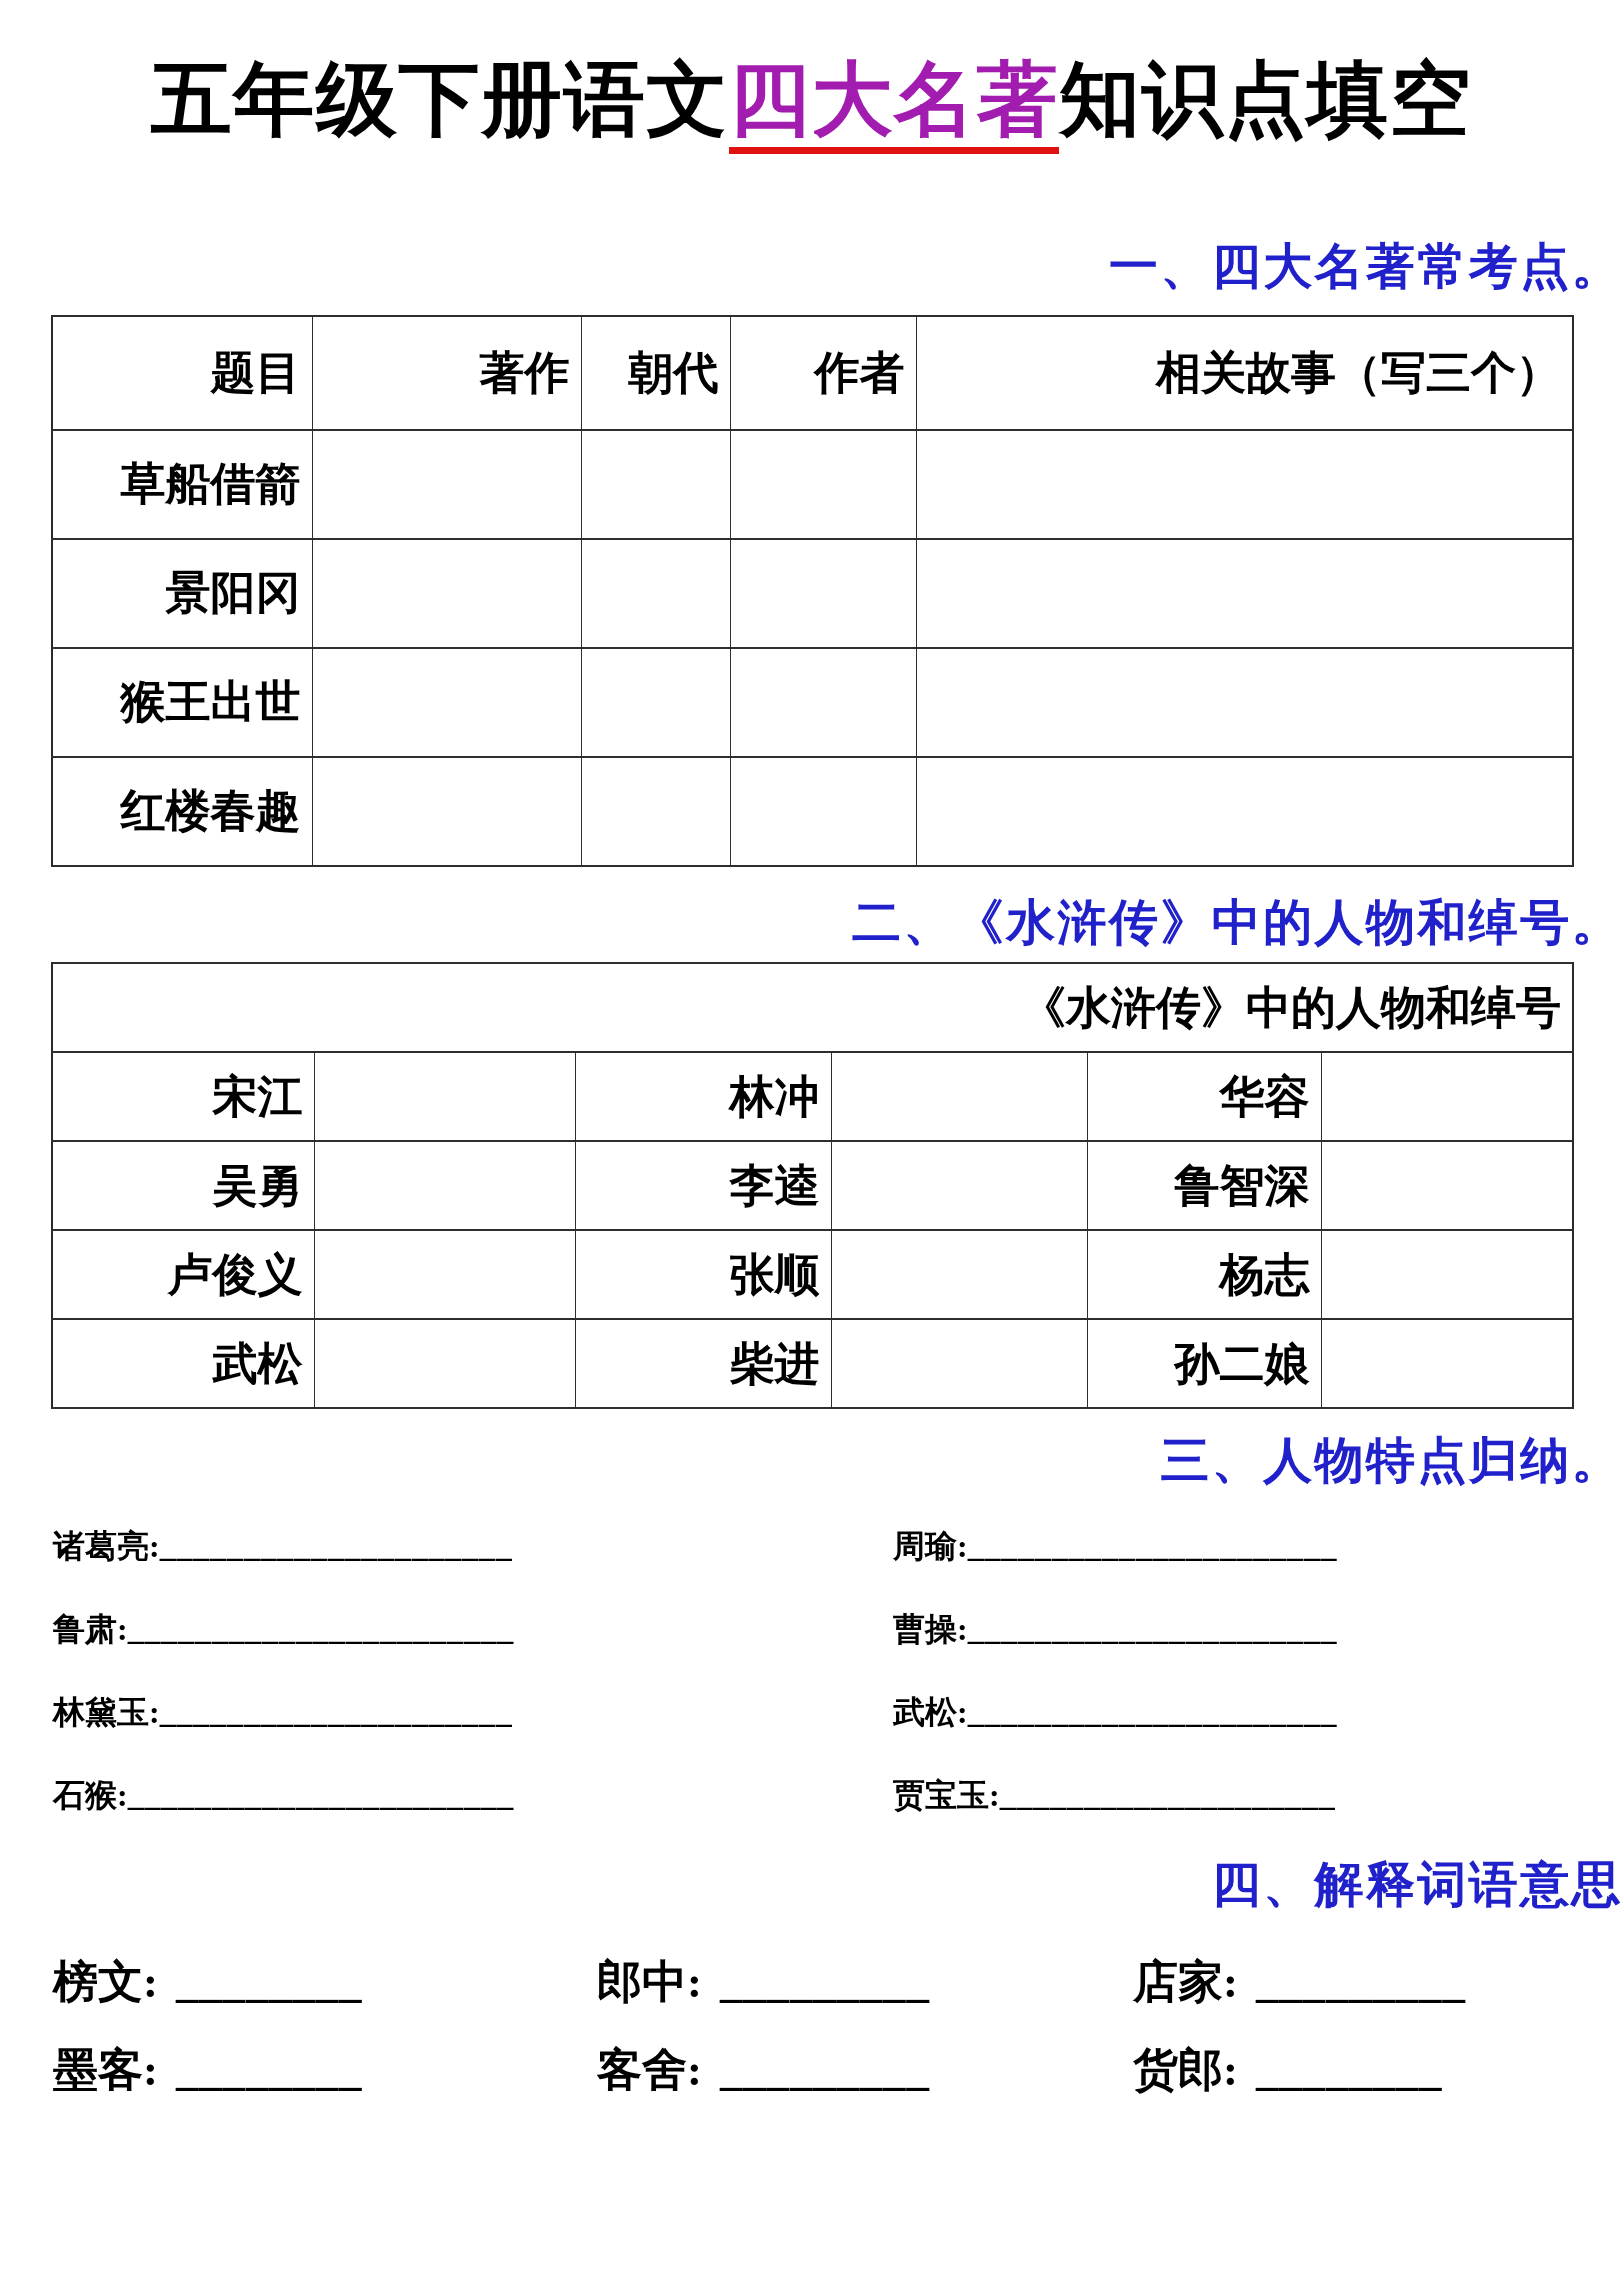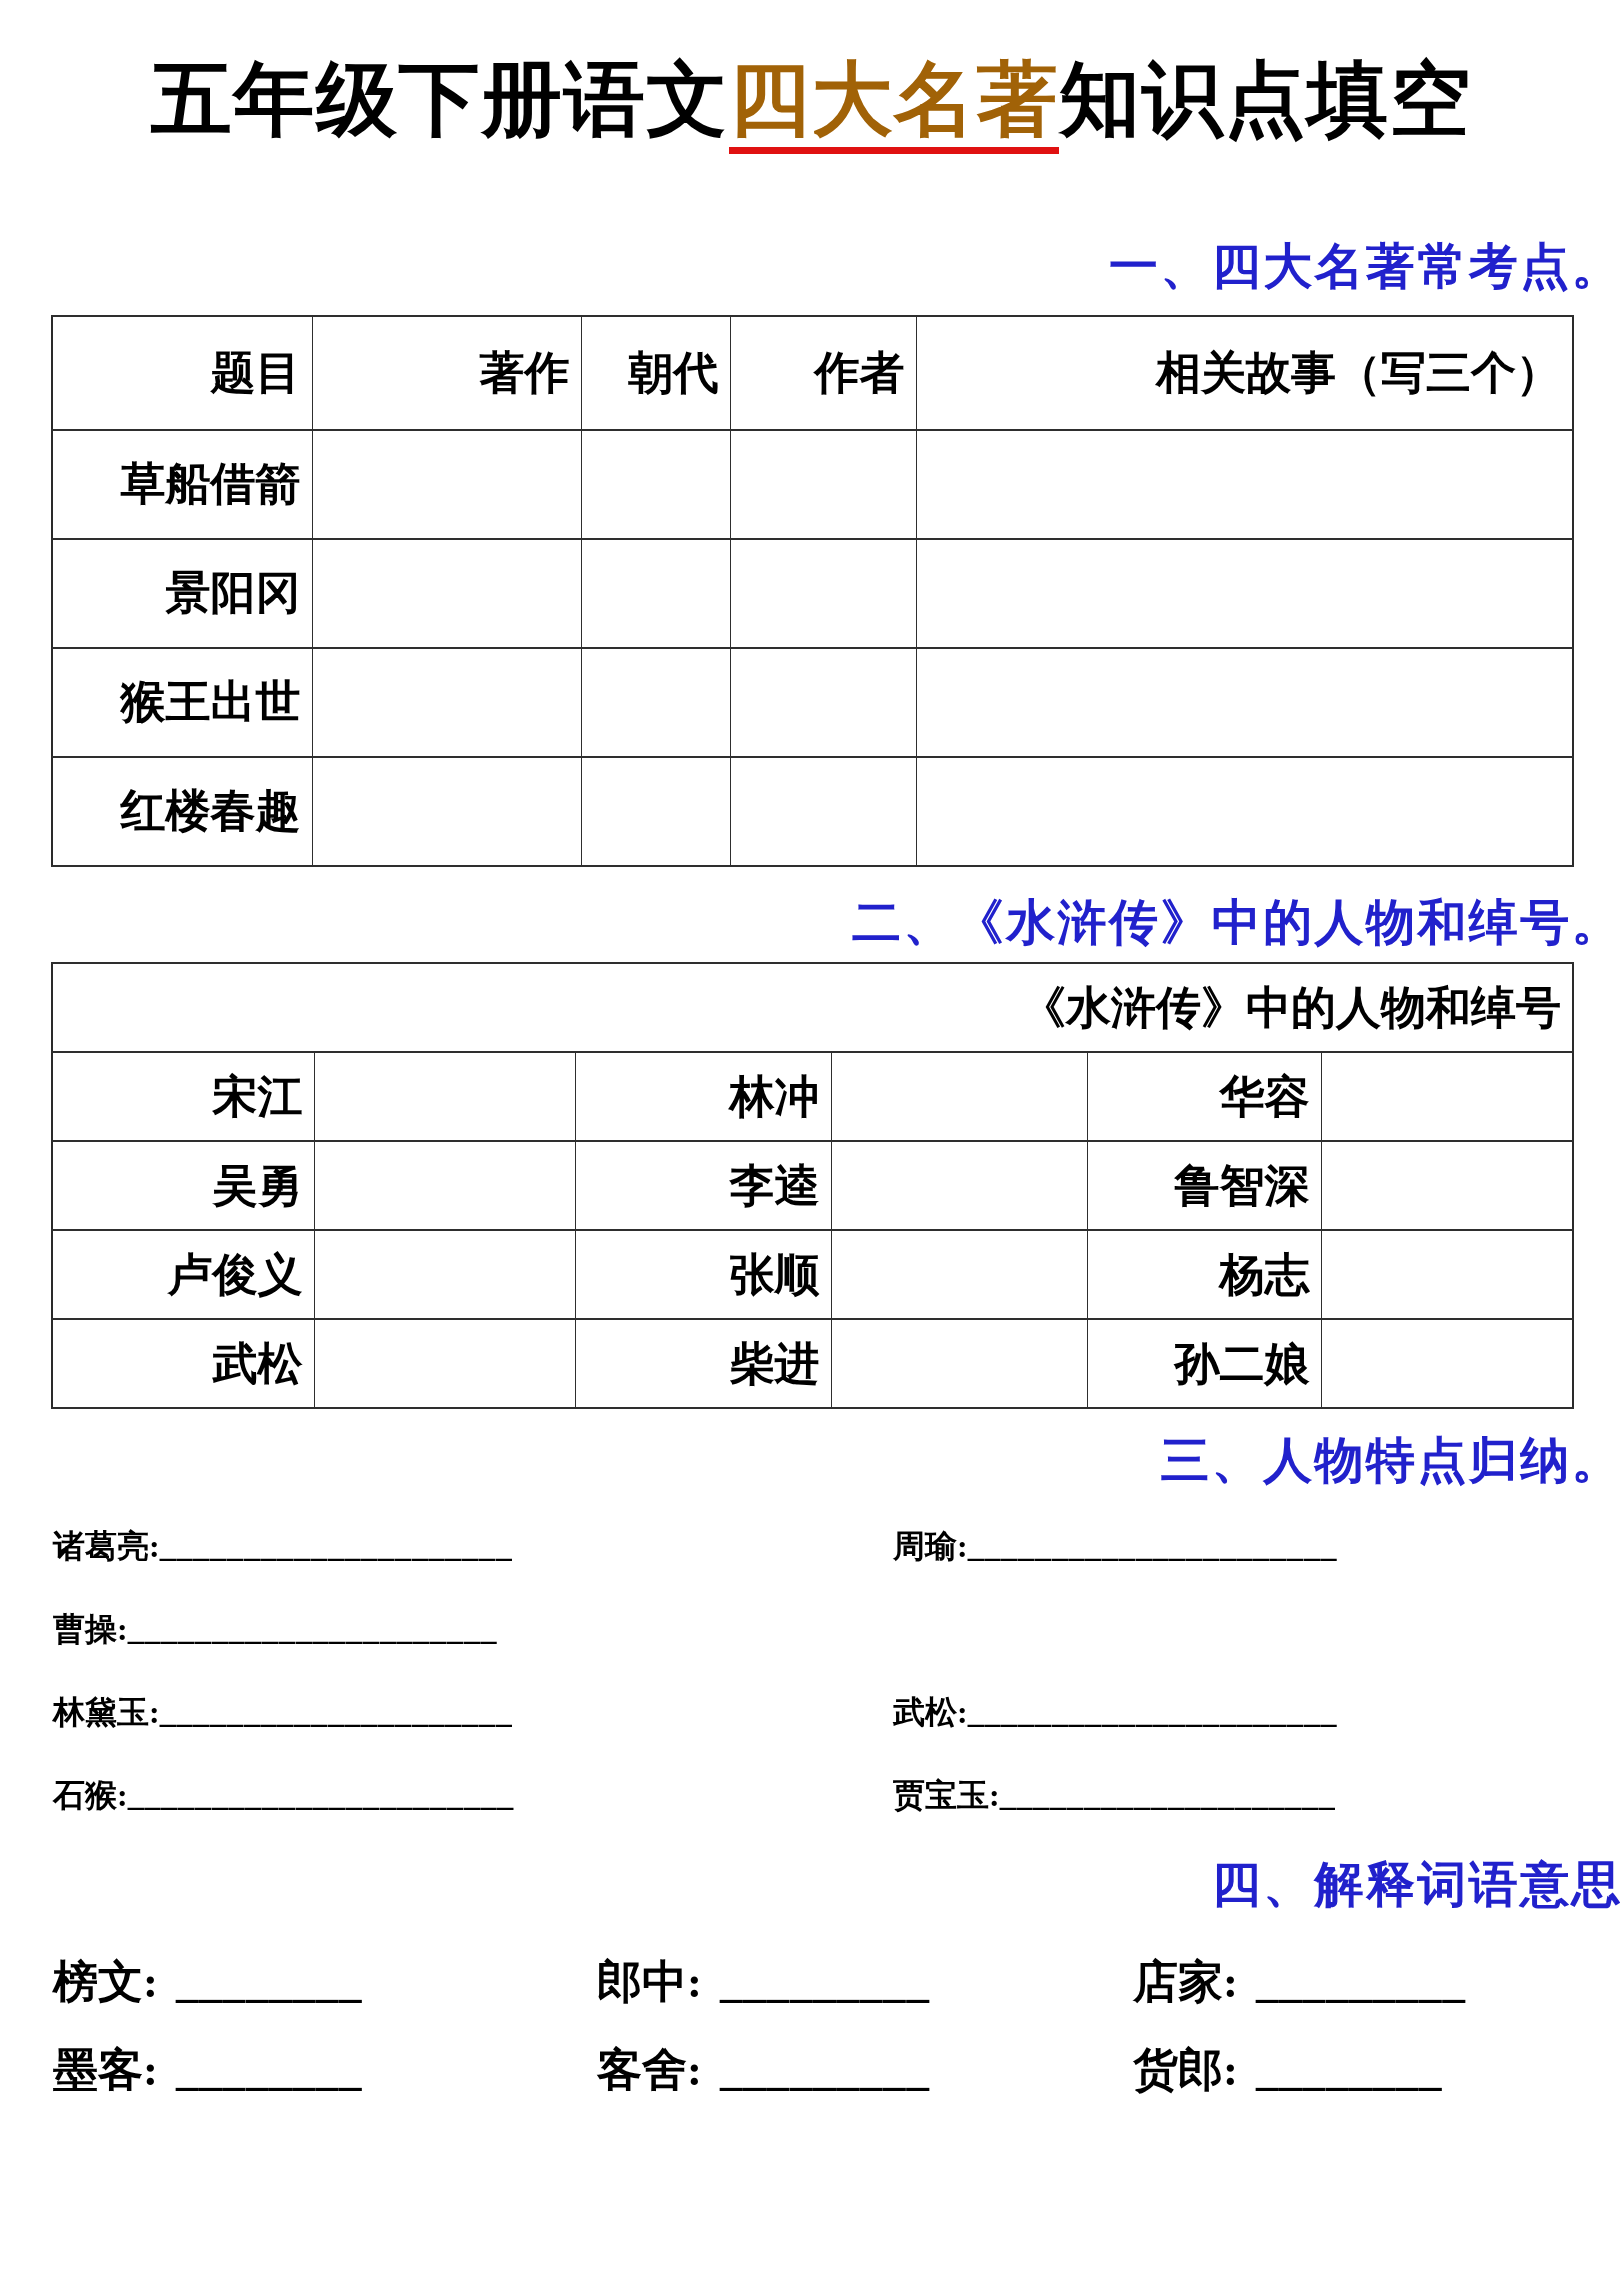--- a/index.html
+++ b/index.html
@@ -15,21 +15,21 @@
   
   .title{
     margin:47px 0 0 0;
     text-align:center;
     font-size:81px;
     line-height:1.32;
     letter-spacing:1.6px;
     white-space:nowrap;
   }
   .title .hl{
-    color:#a16207;
+    color:#a21caf;
     border-bottom:7.3px solid #e01111;
     padding-bottom:2.4px;
   }
   .subtitle{
     margin-top:45px;
     text-align:center;
     font-size:54px;
     line-height:1.3;
     color:#1b6cb8;
     letter-spacing:4.9px;
@@ -207,20 +207,21 @@
   </tbody>
     </table>
 
   <div class="sec-h h3">三、人物特点归纳。</div>
   <div class="fill3">
     <div class="row">
       <span class="cell-left"><span>诸葛亮:</span><span class="blank">_____________________</span></span>
       <span class="cell-right"><span>周瑜:</span><span class="blank">______________________</span></span>
     </div>
     <div class="row">
+      <span class="cell-left"><span>鲁肃:</span><span class="blank">_______________________</span></span>
       <span class="cell-right"><span>曹操:</span><span class="blank">______________________</span></span>
     </div>
     <div class="row">
       <span class="cell-left"><span>林黛玉:</span><span class="blank">_____________________</span></span>
       <span class="cell-right"><span>武松:</span><span class="blank">______________________</span></span>
     </div>
     <div class="row">
       <span class="cell-left"><span>石猴:</span><span class="blank">_______________________</span></span>
       <span class="cell-right"><span>贾宝玉:</span><span class="blank">____________________</span></span>
     </div>

